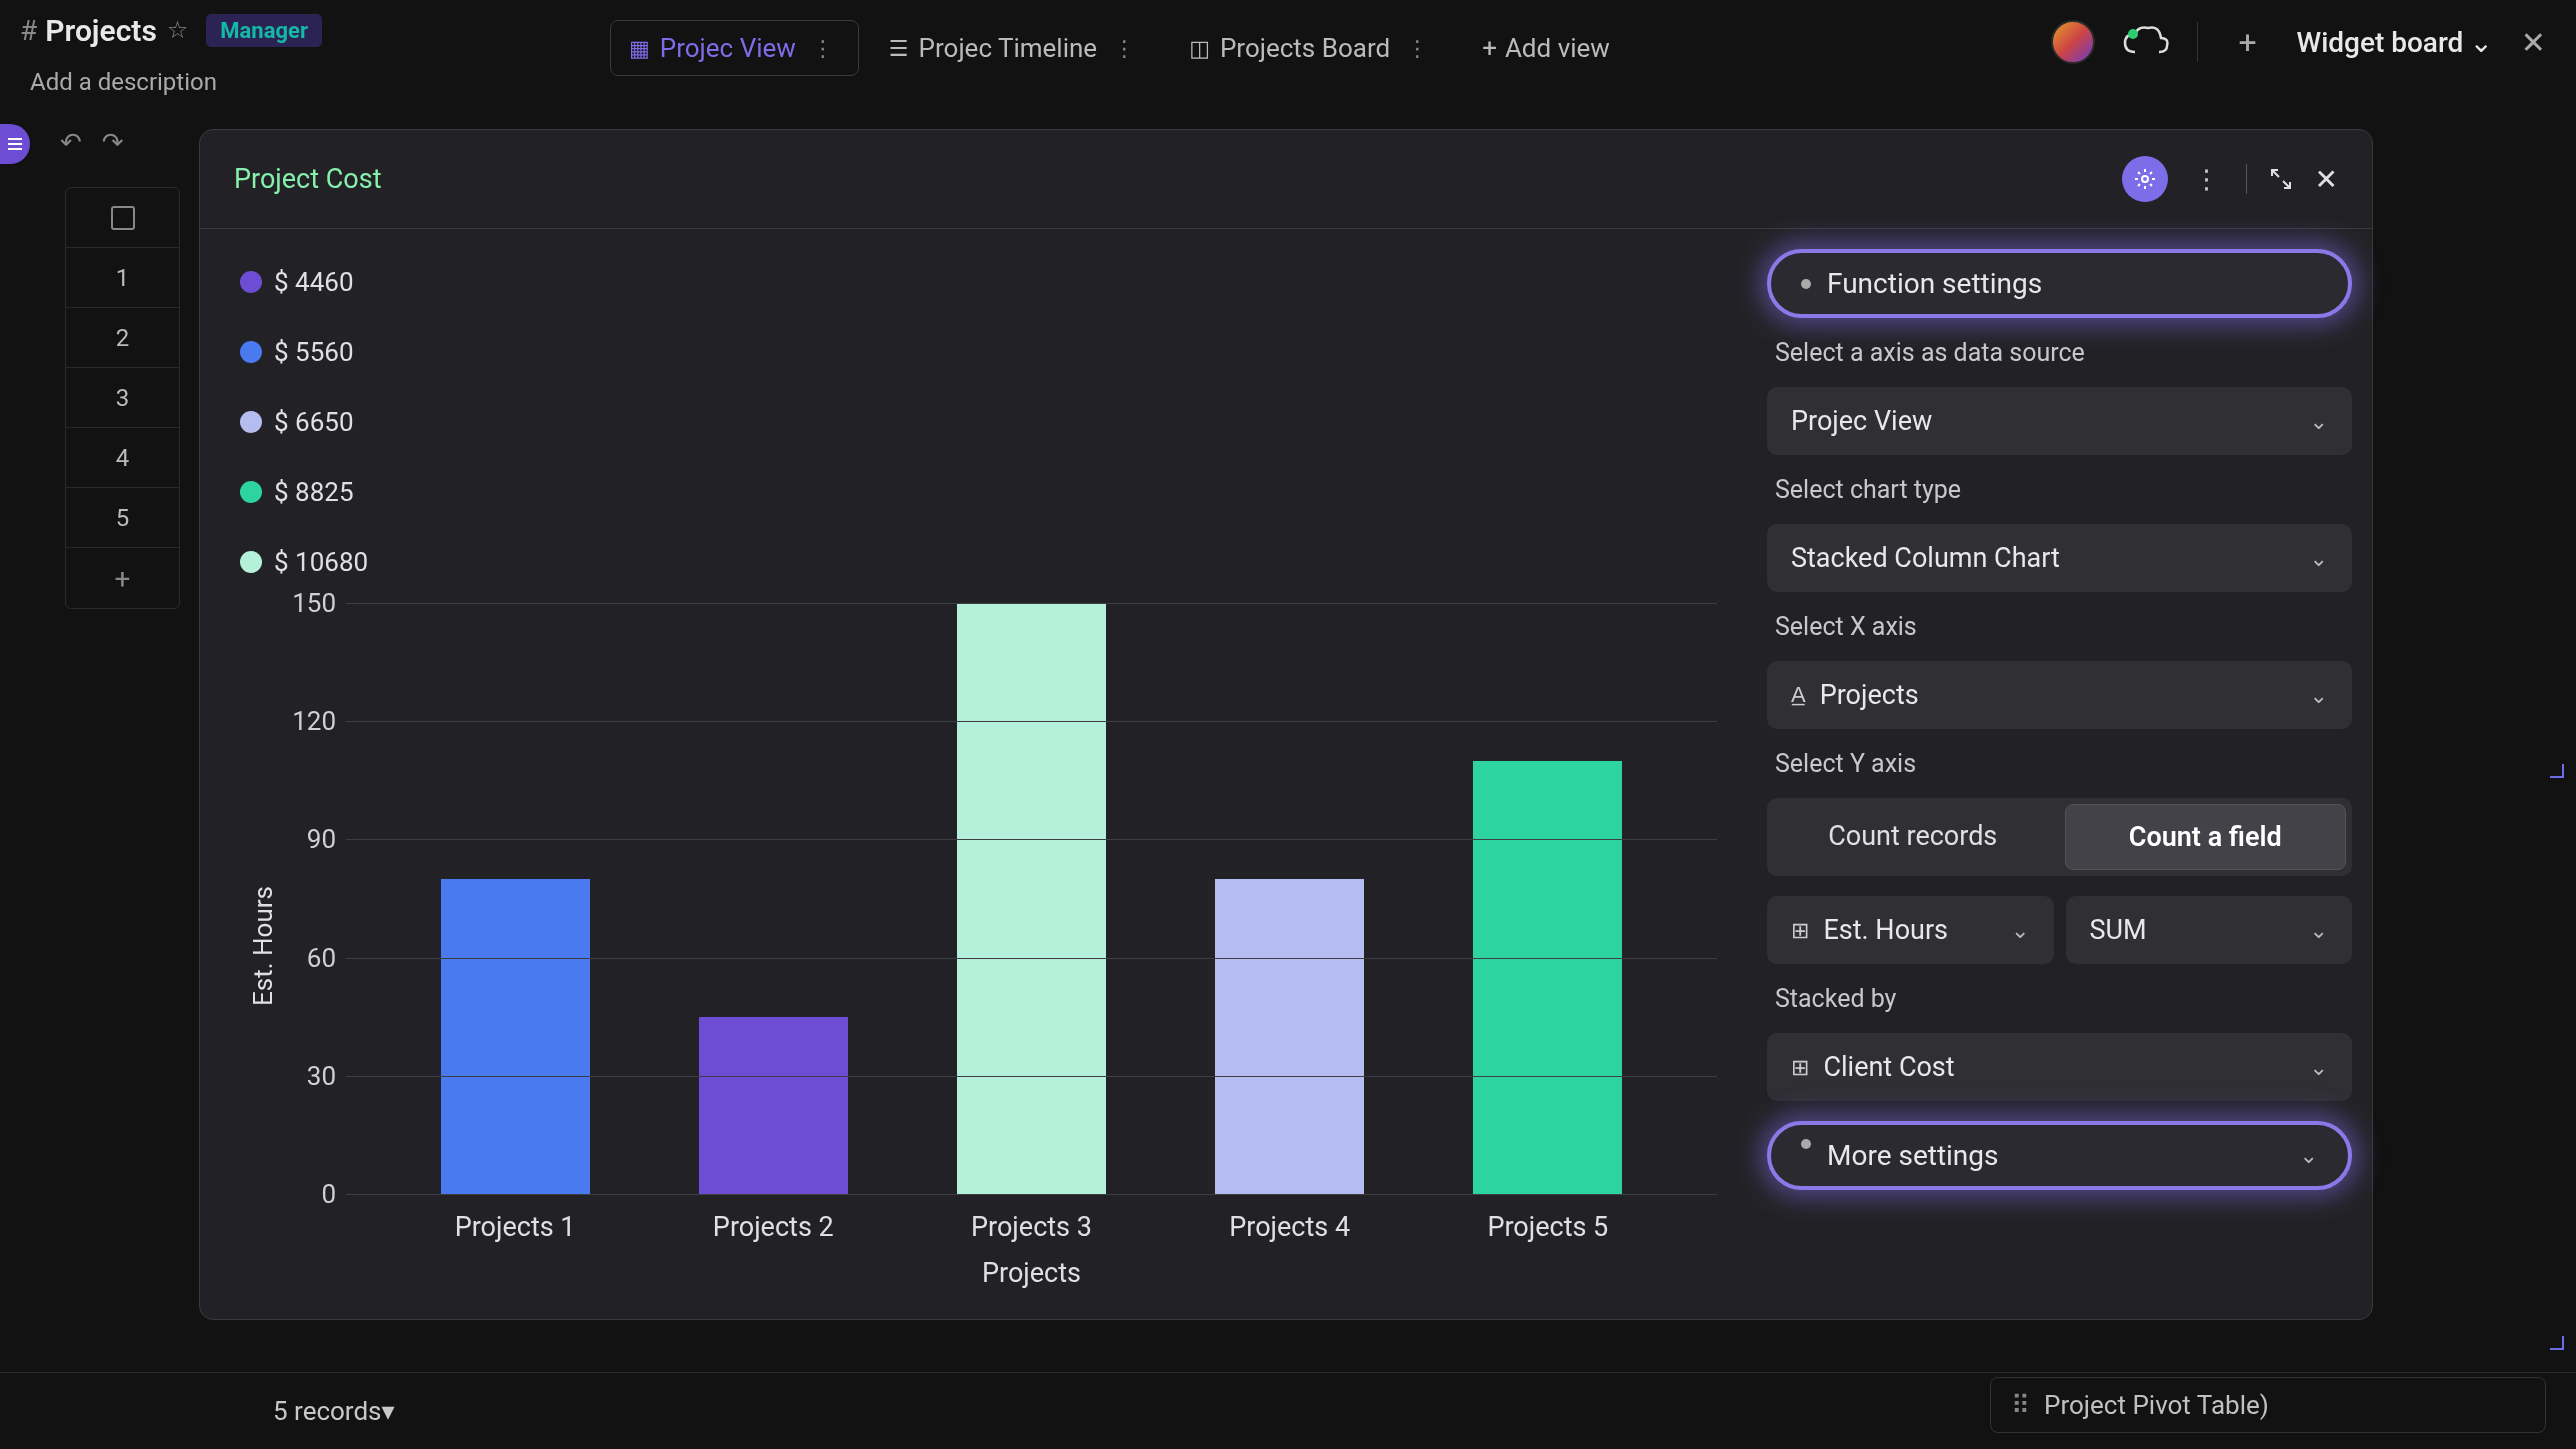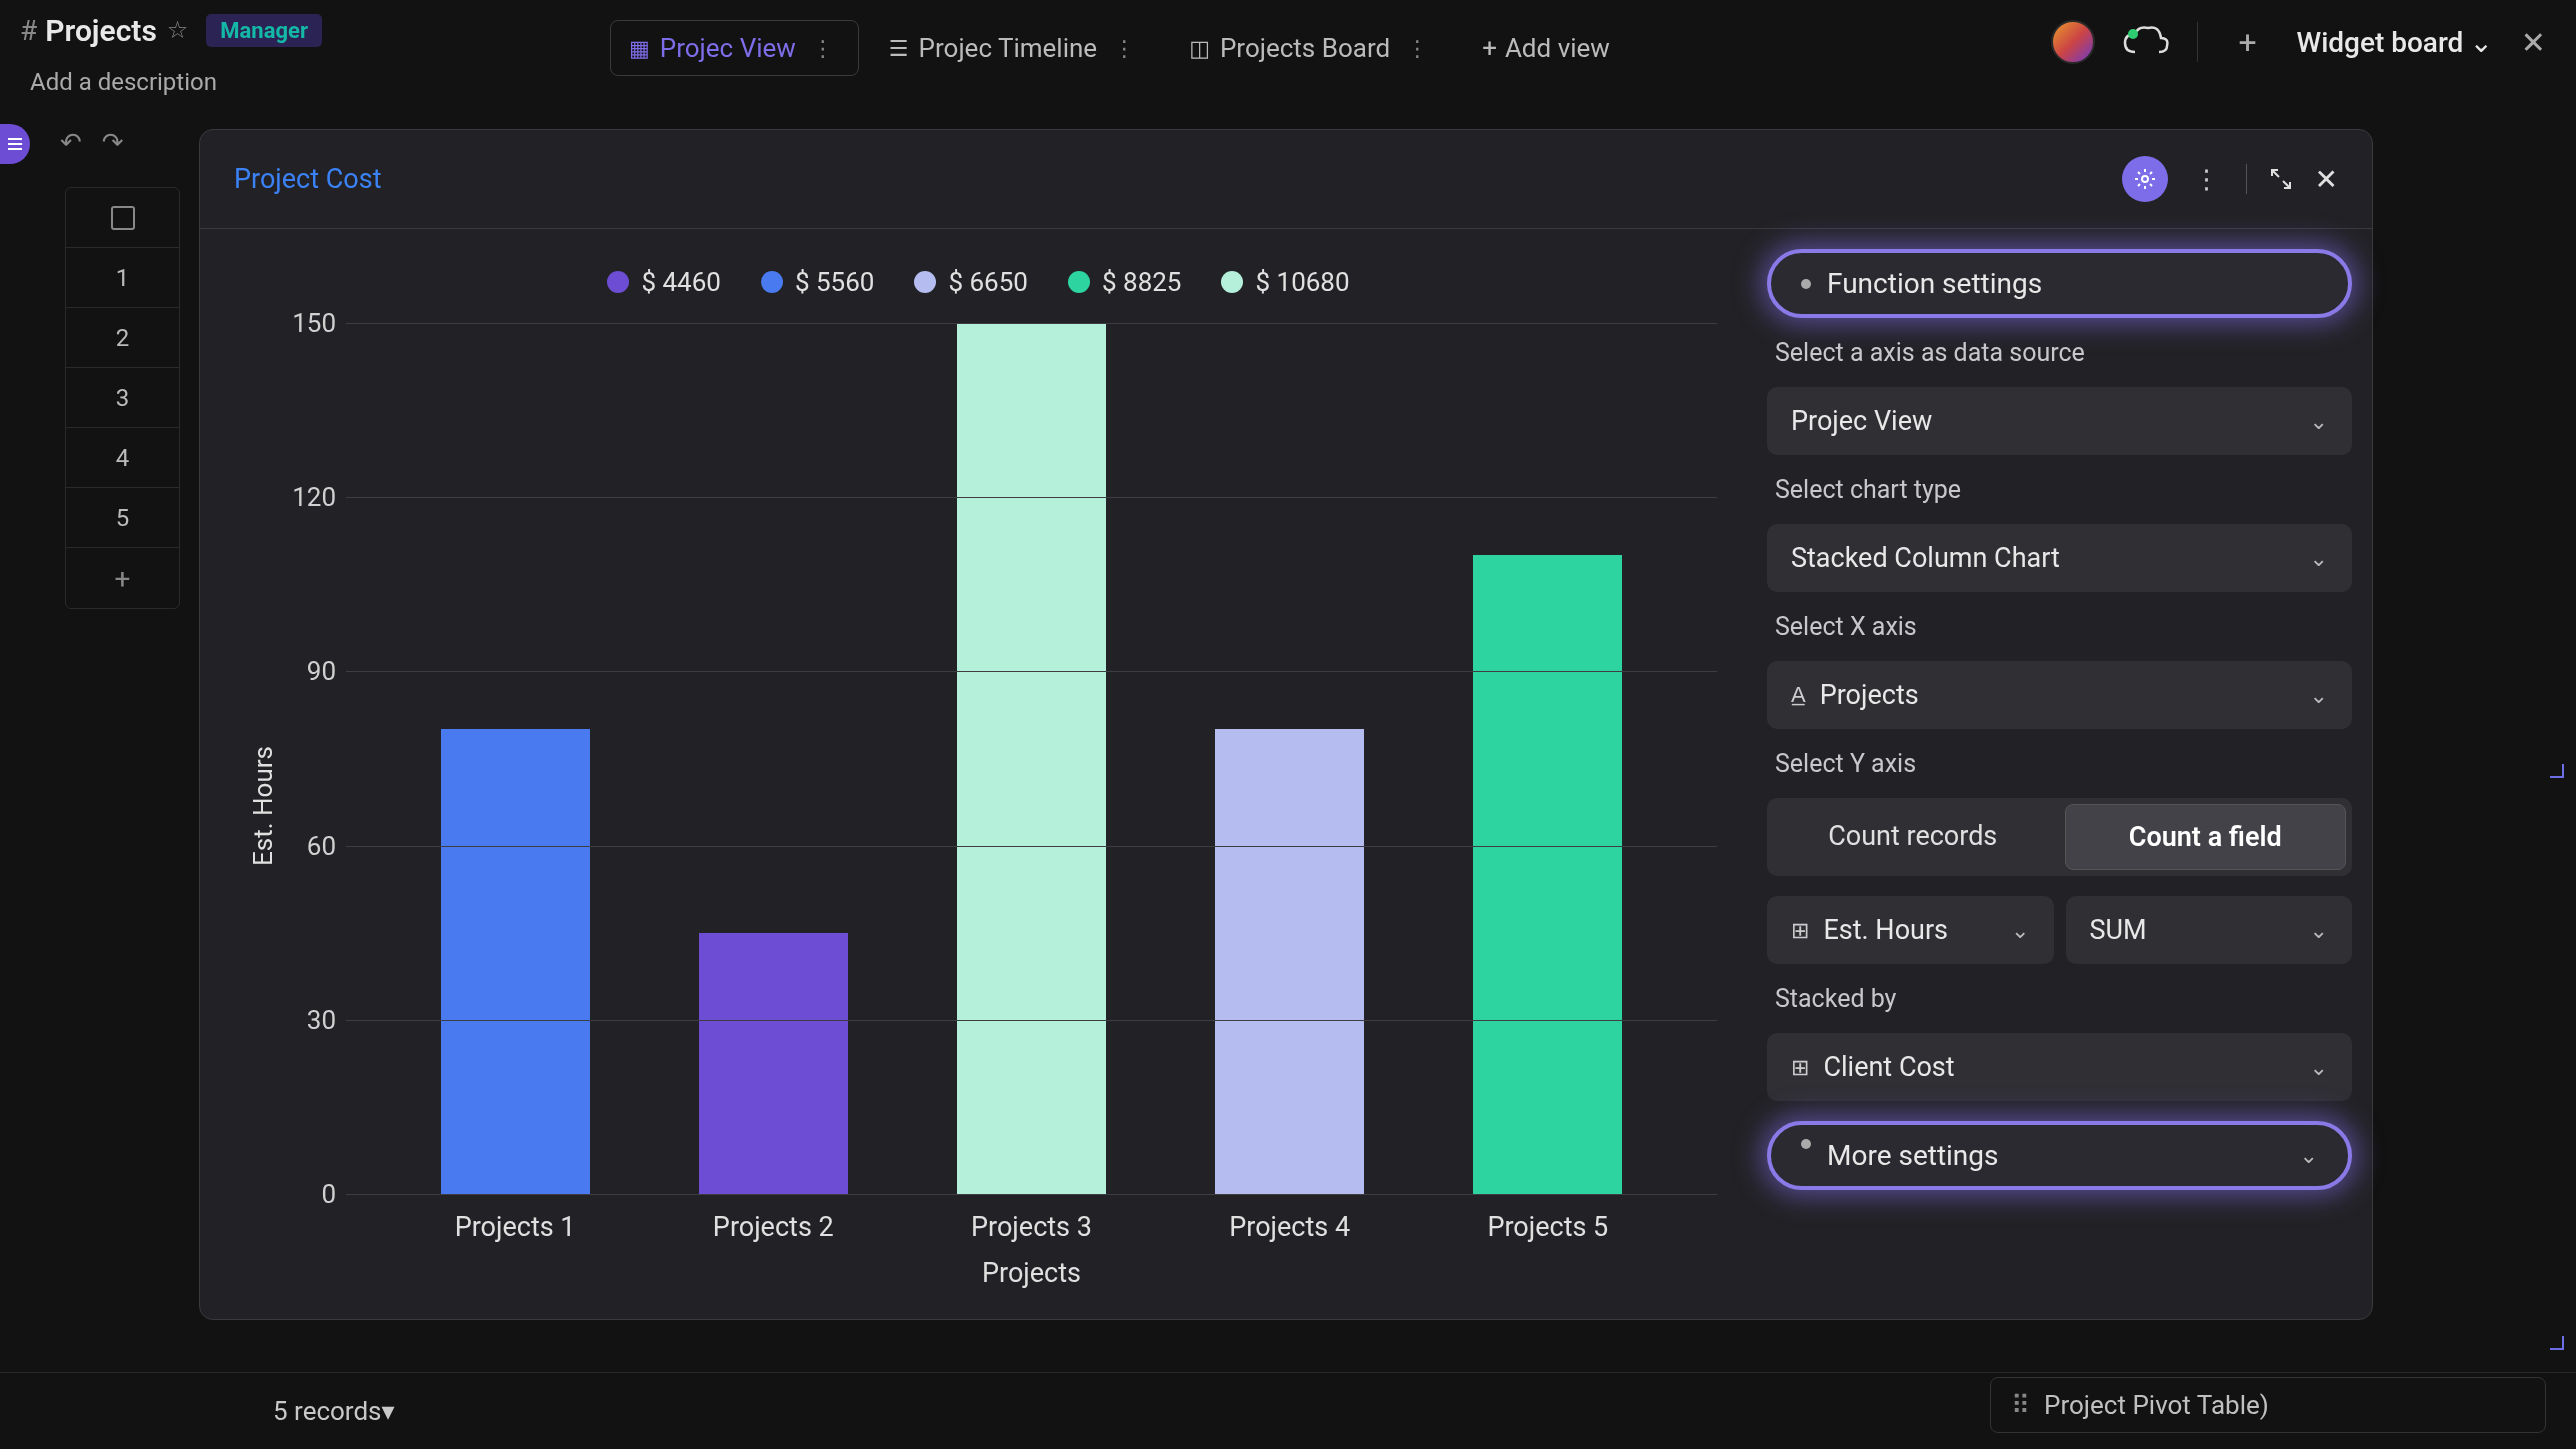--- a/index.html
+++ b/index.html
@@ -120,21 +120,21 @@
     flex-direction: column;
   }
   .modal-header {
     height: 99px;
     border-bottom: 1px solid #3a3a3e;
     display: flex;
     align-items: center;
     padding: 0 34px;
     justify-content: space-between;
   }
-  .modal-title { font-size: 27px; color: #3b82f6; }
+  .modal-title { font-size: 27px; color: #86efac; }
   .modal-header-right { display: flex; align-items: center; gap: 22px; }
   .gear-btn {
     width: 46px; height: 46px; border-radius: 50%;
     background: #7d6de8;
     display: flex; align-items: center; justify-content: center;
     color: #fff;
   }
   .vdots { color: #ccc; font-size: 26px; padding: 0 4px; }
   .sep { width: 1px; height: 30px; background: #555; }
   .expand-icon, .close-icon { color: #e0e0e0; font-size: 28px; }
@@ -148,20 +148,21 @@
     display: flex;
     flex-direction: column;
   }
   .legend {
     display: flex;
     gap: 40px;
     justify-content: center;
     font-size: 26px;
     color: #e0e0e0;
     margin-bottom: 26px;
+    flex-direction: column;
   }
   .legend-item { display: flex; align-items: center; gap: 12px; }
   .legend-dot { width: 22px; height: 22px; border-radius: 50%; }
 
   .plot-wrap { flex: 1; display: flex; }
   .ylabel {
     writing-mode: vertical-rl;
     transform: rotate(180deg);
     text-align: center;
     font-size: 26px;

